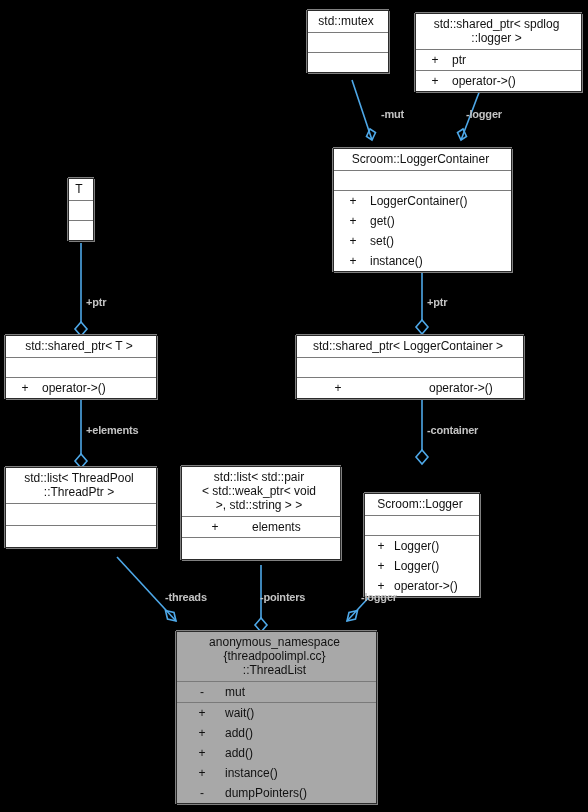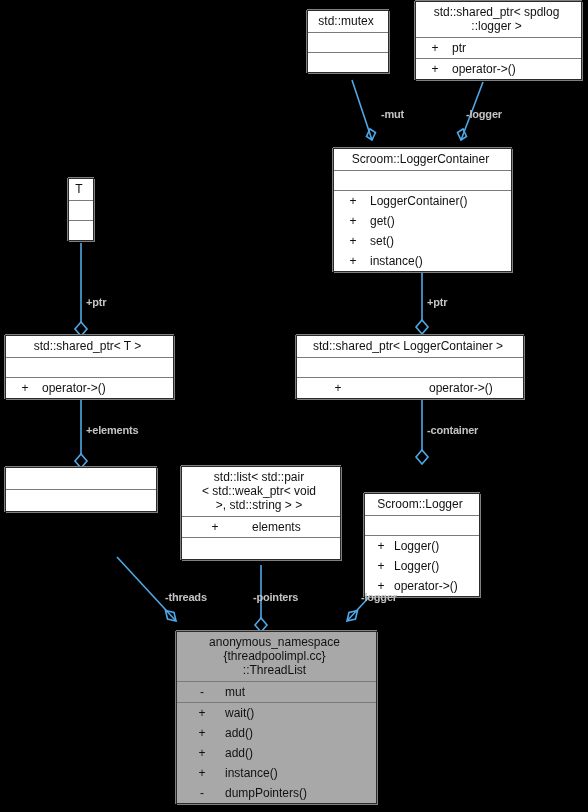--- a/index.html
+++ b/index.html
@@ -124,34 +124,34 @@
     </g>
   </svg>
 
   <div class="edge-label" style="left:381px; top:108px;">-mut</div>
   <div class="edge-label" style="left:466px; top:108px;">-logger</div>
   <div class="edge-label" style="left:86px; top:296px;">+ptr</div>
   <div class="edge-label" style="left:427px; top:296px;">+ptr</div>
   <div class="edge-label" style="left:86px; top:424px;">+elements</div>
   <div class="edge-label" style="left:427px; top:424px;">-container</div>
   <div class="edge-label" style="left:165px; top:591px;">-threads</div>
-  <div class="edge-label" style="left:253px; top:591px;">-pointers</div>
+  <div class="edge-label" style="left:260px; top:591px;">-pointers</div>
   <div class="edge-label" style="left:361px; top:591px;">-logger</div>
 
   <div class="node" style="left:307px; top:10px; width:82px;">
     <div class="title">std::mutex</div>
     <div class="compartment">
         <div class="empty"></div>
       </div>
     <div class="compartment">
         <div class="empty"></div>
       </div>
   </div>
 
-  <div class="node" style="left:415px; top:1px; width:167px;">
+  <div class="node" style="left:415px; top:13px; width:167px;">
     <div class="title">std::shared_ptr&lt; spdlog
 ::logger &gt;</div>
     <div class="compartment">
       <div class="row">
         <span class="vis">+</span>
         <span class="mname">ptr</span>
       </div>
     </div>
     <div class="compartment">
       <div class="row">
@@ -189,21 +189,21 @@
   <div class="node" style="left:68px; top:178px; width:26px;">
     <div class="title">T</div>
     <div class="compartment">
         <div class="empty"></div>
       </div>
     <div class="compartment">
         <div class="empty"></div>
       </div>
   </div>
 
-  <div class="node" style="left:5px; top:335px; width:169px;">
+  <div class="node" style="left:5px; top:335px; width:152px;">
     <div class="title">std::shared_ptr&lt; T &gt;</div>
     <div class="compartment">
         <div class="empty"></div>
       </div>
     <div class="compartment">
       <div class="row">
         <span class="vis">+</span>
         <span class="mname">operator-&gt;()</span>
       </div>
     </div>
@@ -216,20 +216,22 @@
       </div>
     <div class="compartment">
       <div class="row" style="padding-left:30px;">
         <span class="vis">+</span>
         <span class="mname" style="padding-left:80px;">operator-&gt;()</span>
       </div>
     </div>
   </div>
 
   <div class="node" style="left:5px; top:467px; width:152px;">
+    <div class="title">std::list&lt; ThreadPool
+::ThreadPtr &gt;</div>
     <div class="compartment">
         <div class="empty" style="height:21px;"></div>
       </div>
     <div class="compartment">
         <div class="empty" style="height:21px;"></div>
       </div>
   </div>
 
   <div class="node" style="left:181px; top:466px; width:160px;">
     <div class="title">std::list&lt; std::pair

